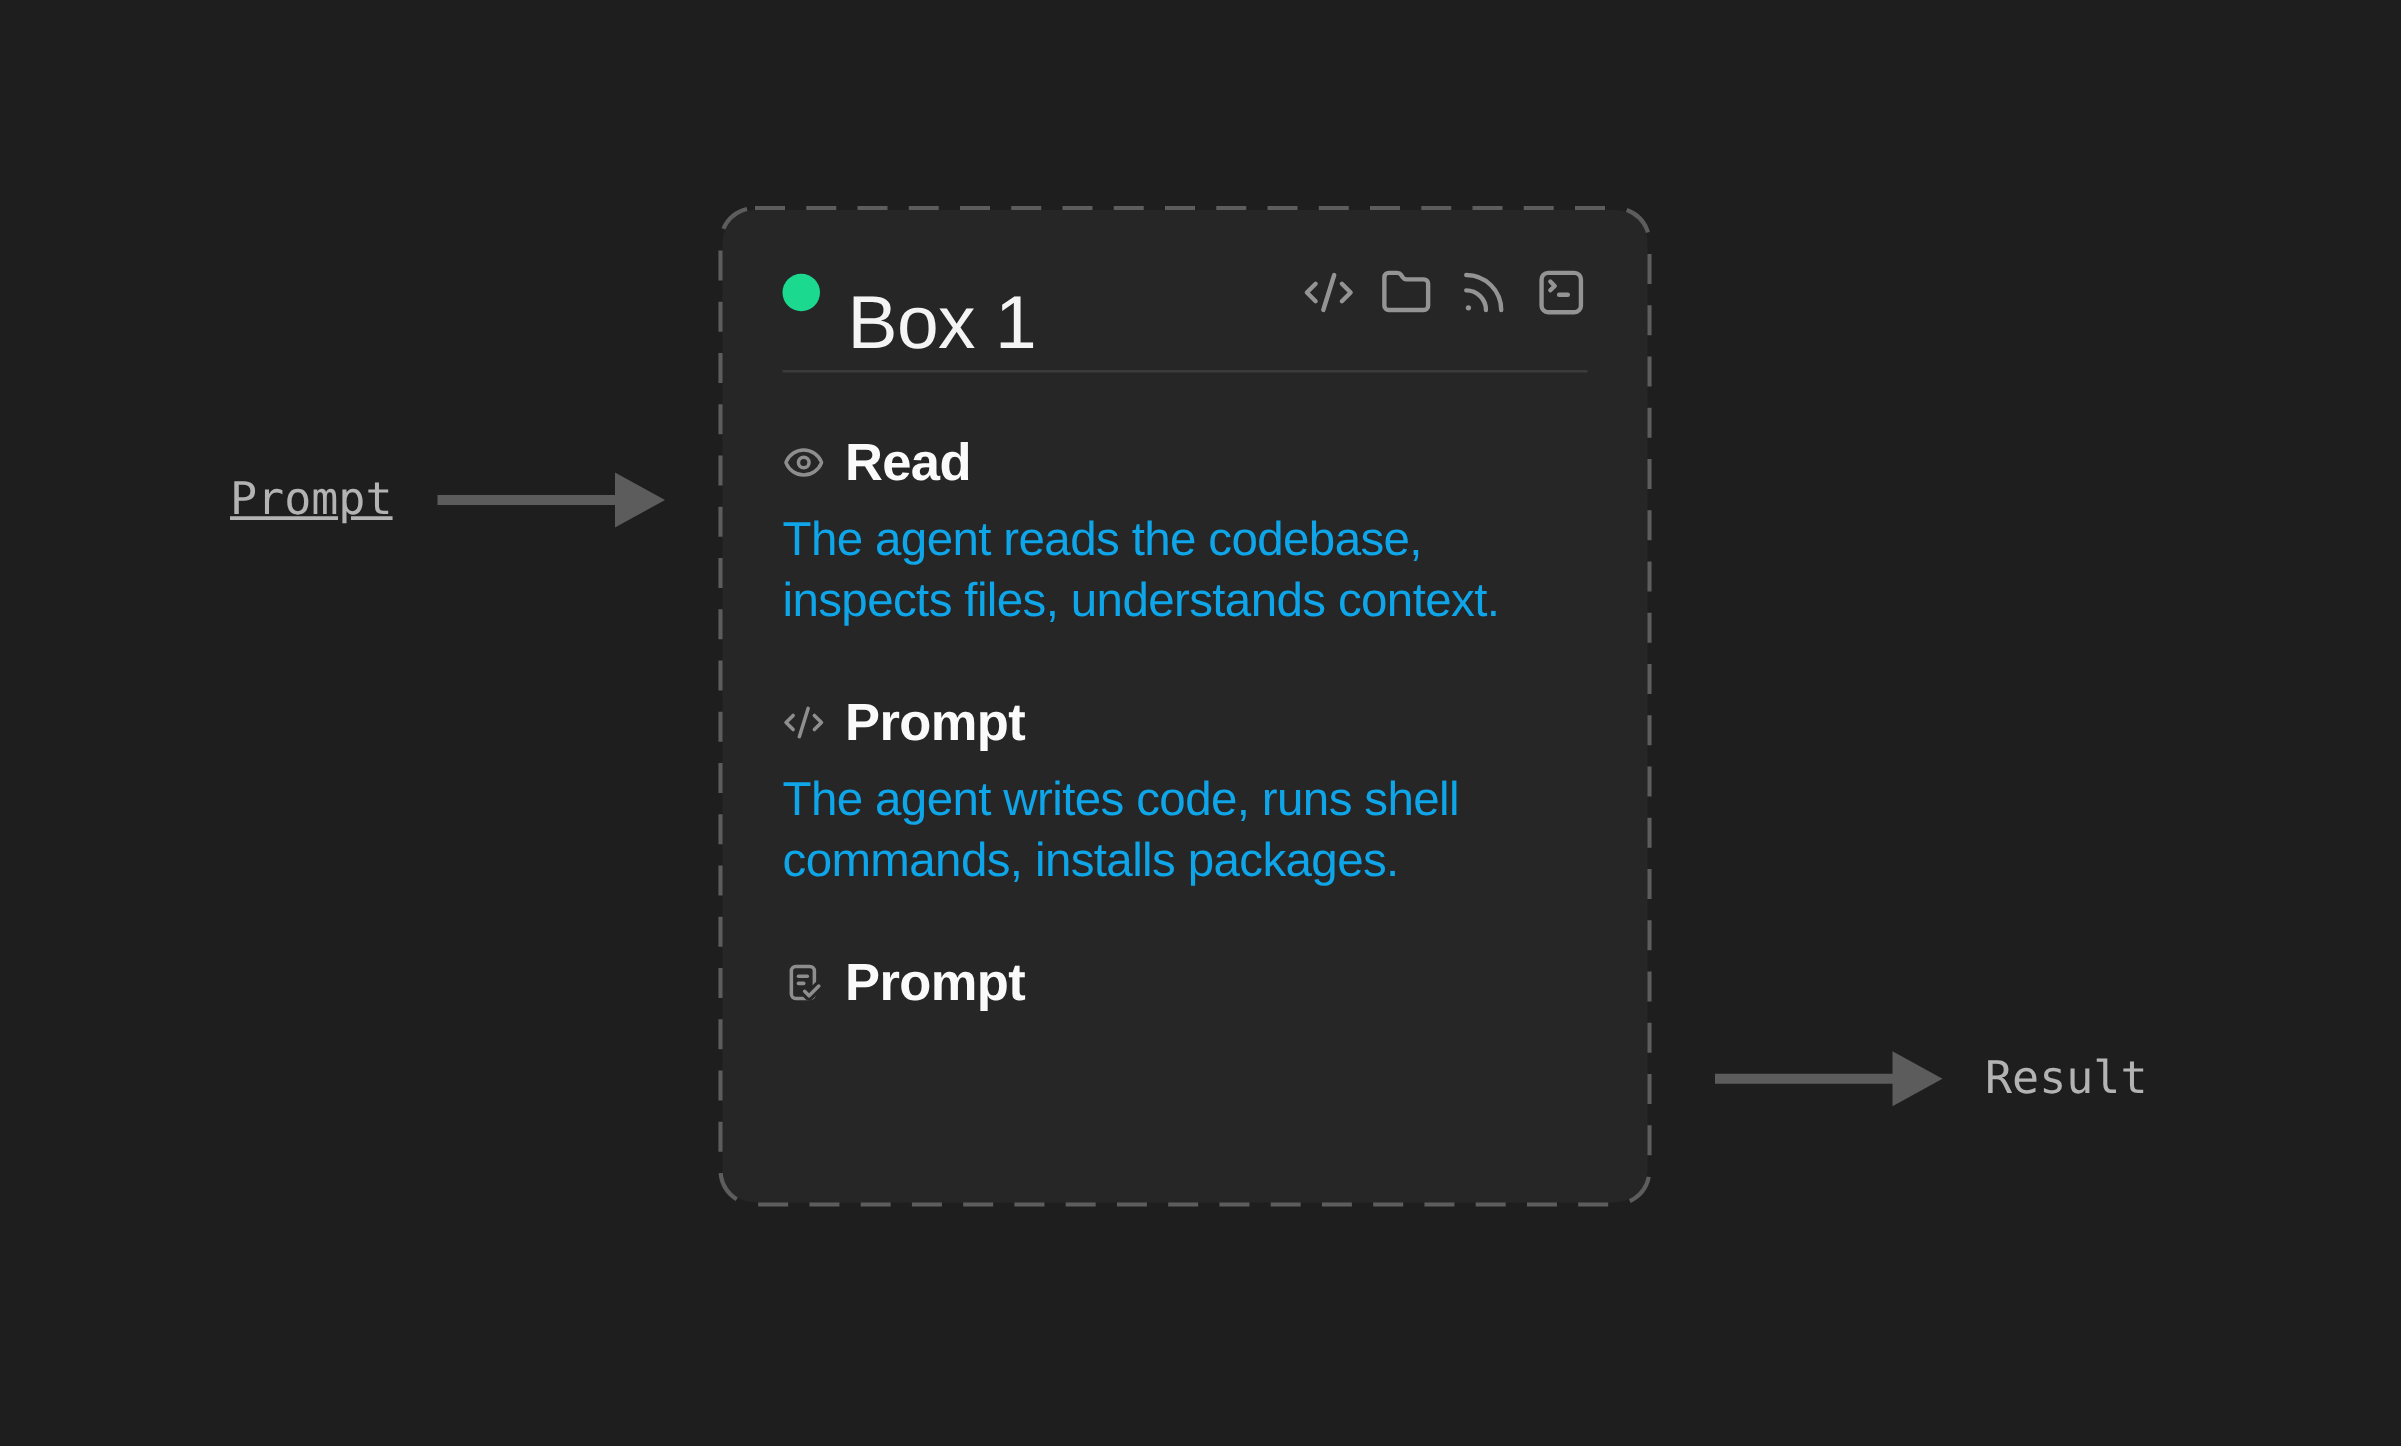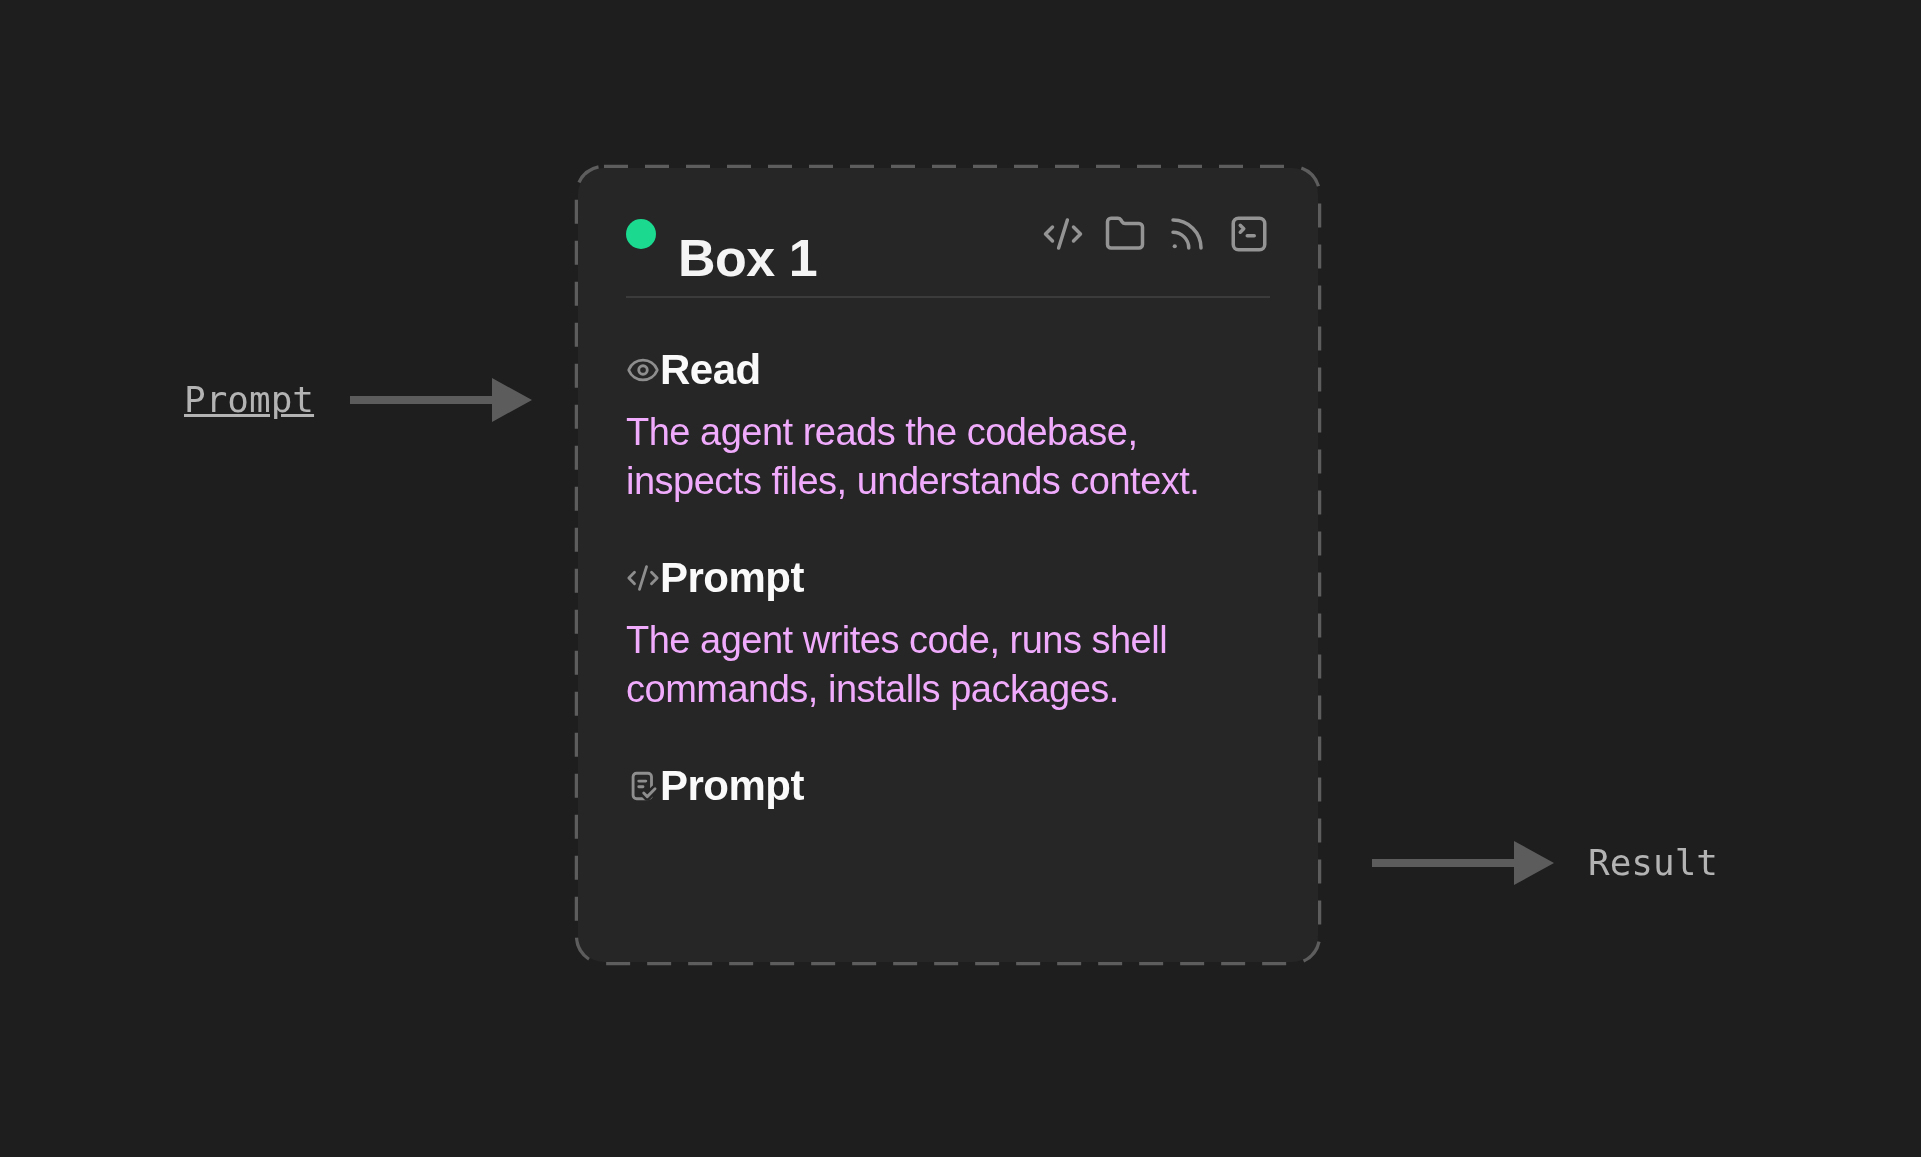--- a/index.html
+++ b/index.html
@@ -43,22 +43,22 @@
     height: 52px;
   }
   .status-dot {
     width: 30px;
     height: 30px;
     border-radius: 50%;
     flex: 0 0 auto;
   }
   .box-title {
     margin-left: 22px;
-    font-size: 52px;
-    font-weight: 700;
+    font-size: 60px;
+    font-weight: 400;
     letter-spacing: -0.5px;
     color: #f4f4f4;
     line-height: 1;
     margin-top: 48px;
   }
   .header-icons {
     margin-left: auto;
     display: flex;
     align-items: center;
     gap: 20px;
@@ -73,21 +73,21 @@
     height: 2px;
     background: #3b3b3b;
     margin-top: 36px;
   }
   
   .section { margin-top: 50px; }
   .section:first-of-type { margin-top: 46px; }
   .section-heading {
     display: flex;
     align-items: center;
-    gap: 0;
+    gap: 16px;
     height: 44px;
   }
   .section-heading svg {
     width: 34px;
     height: 34px;
     color: #8e8e8e;
     flex: 0 0 auto;
     display: block;
   }
   .section-title {
@@ -95,21 +95,21 @@
     font-weight: 600;
     letter-spacing: -0.5px;
     color: #fafafa;
     line-height: 1;
   }
   .section-body {
     margin: 16px 0 0 0;
     font-size: 38px;
     line-height: 49px;
     letter-spacing: -0.5px;
-    color: #f0abfc;
+    color: #0ea5e9;
     white-space: pre-line;
   }
   
   .flow-label {
     position: absolute;
     font-family: "DejaVu Sans Mono", "Liberation Mono", monospace;
     font-size: 36px;
     line-height: 44px;
     color: #b3b3b3;
     white-space: nowrap;

